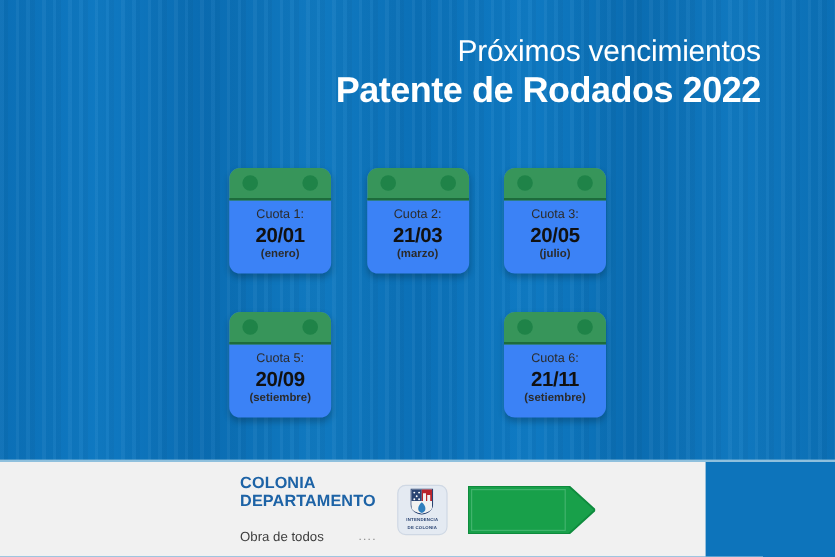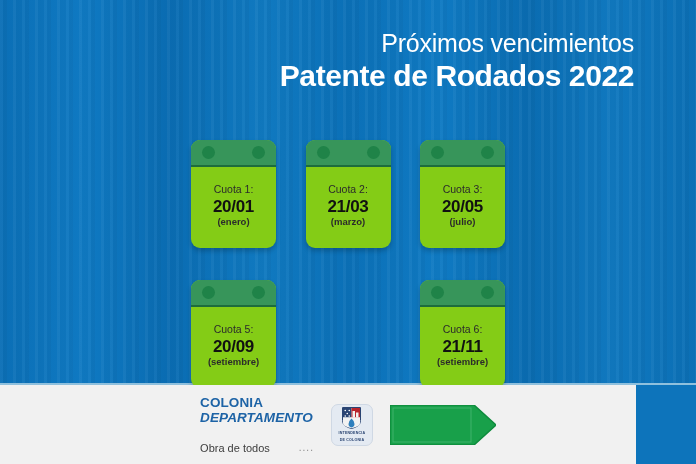--- a/index.html
+++ b/index.html
@@ -94,23 +94,23 @@
   }
   .card-row {
     display: flex;
     justify-content: space-between;
   }
   .card-row + .card-row { margin-top: 32px; }
 
   .cal-card {
     position: relative;
     width: 85px;
-    height: 108px;
+    height: 88px;
     border-radius: 9px;
-    background: #84cc16;
+    background: #3b82f6;
     box-shadow: 0 3px 5px rgba(0,0,0,0.22);
     overflow: hidden;
     display: flex;
     flex-direction: column;
   }
   .cal-head {
     position: relative;
     height: 27px;
     background: #37955a;
     border-bottom: 2px solid #1d6c3c;
@@ -156,21 +156,21 @@
     color: #2b2b2b;
     margin-top: 1px;
     line-height: 1.1;
   }
 
   
   .footer {
     position: absolute;
     left: 0;
     top: 385px;
-    width: 636px;
+    width: 588px;
     height: 79px;
     background: #f1f1f1;
   }
   .footer-inner {
     position: absolute;
     left: 0;
     top: 0;
     width: 696px;
     height: 79px;
     display: flex;
@@ -186,21 +186,21 @@
     justify-content: center;
     line-height: 1.0;
   }
   .logo-colonia .l1,
   .logo-colonia .l2 {
     font-size: 13.5px;
     font-weight: 700;
     color: #1d63a6;
     letter-spacing: 0.1px;
   }
-  .logo-colonia .l2 { margin-top: 2px; font-style: italic; }
+  .logo-colonia .l2 { margin-top: 2px; }
   .logo-colonia .l3row {
     display: flex;
     align-items: flex-end;
     gap: 29px;
     margin-top: 18px;
   }
   .logo-colonia .l3 {
     font-size: 11px;
     font-weight: 400;
     color: #3d3d3d;

